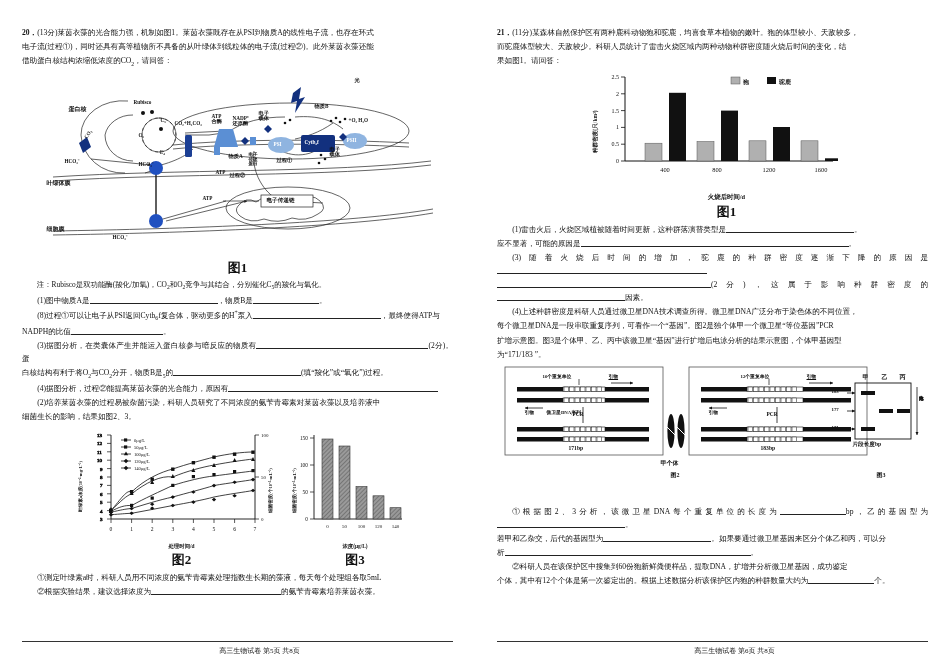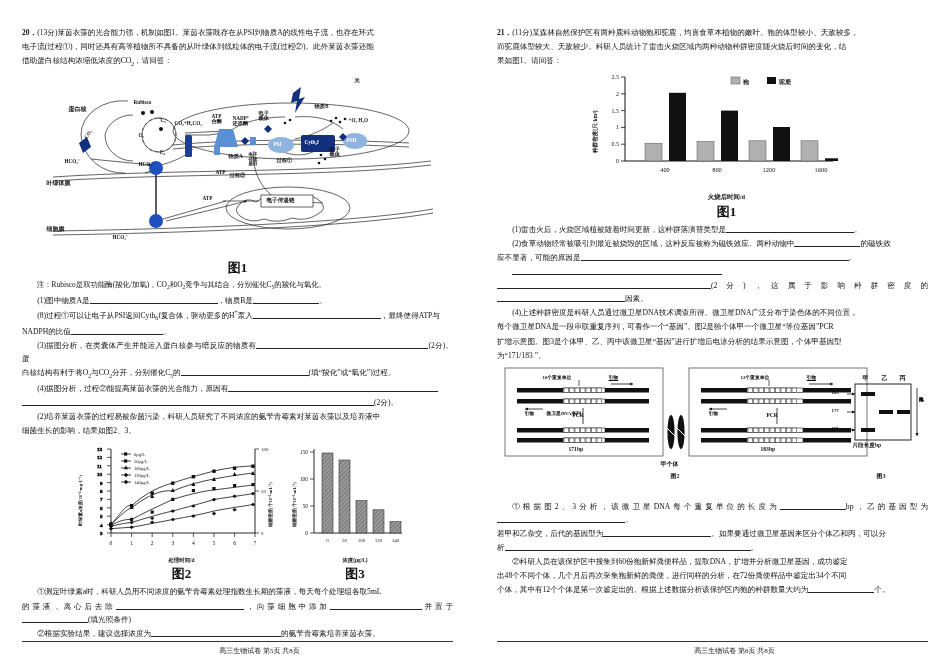--- a/index.html
+++ b/index.html
@@ -191,27 +191,24 @@
       <p class="indent">
         <span>(8)过程①可以让电子从PSI返回Cytb</span><sub>6</sub><span>f复合体，驱动更多的H</span><sup>+</sup><span>泵入</span><span class="fill f-xl"></span><span>，最终使得ATP与</span>
       </p>
       <p>
         <span>NADPH的比值</span><span class="fill f-lg"></span><span>。</span>
       </p>
       <p class="indent">
         <span>(3)据图分析，在类囊体产生并能运入蛋白核参与暗反应的物质有</span><span class="fill f-2xl"></span><span>(2分)。蛋</span>
       </p>
       <p>
-        <span>白核结构有利于将O</span><sub>2</sub><span>与CO</span><sub>2</sub><span>分开，分别催化C</span><sub>5</sub><span>的</span><span class="fill f-xl"></span><span>(填“羧化”或“氧化”)过程。</span>
+        <span>白核结构有利于将O</span><sub>2</sub><span>与CO</span><sub>2</sub><span>分开，物质B是</span><sub>5</sub><span>的</span><span class="fill f-xl"></span><span>(填“羧化”或“氧化”)过程。</span>
       </p>
       <p class="indent">
         <span>(4)据图分析，过程②能提高莱茵衣藻的光合能力，原因有</span><span class="fill f-3xl"></span>
-      </p>
-      <p>
-        <span class="fill f-4xl" style="width:352px;"></span><span>(2分)。</span>
       </p>
       <p class="indent">(2)培养莱茵衣藻的过程易被杂菌污染，科研人员研究了不同浓度的氨苄青霉素对莱茵衣藻以及培养液中</p>
       <p>细菌生长的影响，结果如图2、3。</p>
     </div>
 
     <div class="charts">
 
       <div class="chartbox">
         <svg width="205" height="112" viewBox="0 0 205 112">
 
@@ -384,23 +381,20 @@
           </g>
           <text x="10" y="86" font-size="4.6" fill="#111" font-weight="bold" font-family="Liberation Serif, serif" transform="rotate(-90 10 86)">细菌密度(个10⁻³·mL⁻¹)</text>
         </svg>
         <div class="axisname" style="margin-left:18px;">浓度(μg/L)</div>
         <div class="figcap" style="margin-left:18px;">图3</div>
       </div>
     </div>
 
     <div class="q">
       <p class="indent">①测定叶绿素a时，科研人员用不同浓度的氨苄青霉素处理指数生长期的藻液，每天每个处理组各取5mL</p>
-      <p>
-        <span>的藻液，离心后去除</span><span class="fill f-xl"></span><span>，向藻细胞中添加</span><span class="fill f-lg"></span><span>并置于</span><span class="fill f-md"></span><span>(填光照条件)</span>
-      </p>
       <p class="indent">
         <span>②根据实验结果，建议选择浓度为</span><span class="fill f-2xl" style="width:130px;"></span><span>的氨苄青霉素培养莱茵衣藻。</span>
       </p>
     </div>
 
     <div class="footline"></div>
     <div class="footer">高三生物试卷  第5页  共8页</div>
   </div>
 
   <div class="col col-right">
@@ -459,28 +453,25 @@
         </svg>
         <div class="axisname" style="font-size:6.4px;margin-left:28px;">火烧后时间/d</div>
         <div class="figcap" style="margin-left:28px;">图1</div>
       </div>
     </div>
 
     <div class="q">
       <p class="indent">
         <span>(1)雷击火后，火烧区域植被随着时间更新，这种群落演替类型是</span><span class="fill f-xl"></span><span>。</span>
       </p>
-      <p class="indent">
-        <span>(2)食草动物经常被吸引到最近被烧毁的区域，这种反应被称为磁铁效应。两种动物中</span><span class="fill f-md"></span><span>的磁铁效</span>
-      </p>
       <p>
         <span>应不显著，可能的原因是</span><span class="fill" style="width:268px;"></span><span>。</span>
       </p>
       <p class="indent">
-        <span class="fill" style="width:210px;"></span>
+        <span>(3)随着火烧后时间的增加，驼鹿的种群密度逐渐下降的原因是</span><span class="fill" style="width:210px;"></span>
       </p>
       <p>
         <span class="fill" style="width:214px;"></span><span>(2分)，这属于影响种群密度的</span><span class="fill f-xl"></span><span>因素。</span>
       </p>
       <p class="indent">(4)上述种群密度是科研人员通过微卫星DNA技术调查所得。微卫星DNA广泛分布于染色体的不同位置，</p>
       <p>每个微卫星DNA是一段串联重复序列，可看作一个“基因”。图2是独个体甲一个微卫星“等位基因”PCR</p>
       <p>扩增示意图。图3是个体甲、乙、丙中该微卫星“基因”进行扩增后电泳分析的结果示意图，个体甲基因型</p>
       <p>为“171/183 ”。</p>
     </div>
 
@@ -658,32 +649,31 @@
       <span class="dlbl" style="left:397px;top:8px;font-size:6px;">丙</span>
       <span class="dlbl" style="left:329px;top:24px;">183</span>
       <span class="dlbl" style="left:329px;top:42px;">177</span>
       <span class="dlbl" style="left:329px;top:60px;">171</span>
       <span class="dlbl" style="left:415px;top:26px;writing-mode:vertical-rl;">电泳方向</span>
       <span class="dlbl" style="left:350px;top:76px;font-size:5.6px;">片段长度bp</span>
       <span class="dlbl" style="left:168px;top:106px;font-size:6px;font-weight:bold;">图2</span>
       <span class="dlbl" style="left:374px;top:106px;font-size:6px;font-weight:bold;">图3</span>
     </div>
 
-    <div class="q" style="margin-top:14px;">
+    <div class="q" style="margin-top:20px;">
       <p class="indent">
         <span>①根据图2、3分析，该微卫星DNA每个重复单位的长度为</span><span class="fill f-md"></span><span>bp，乙的基因型为</span><span class="fill f-xl"></span><span>。</span>
       </p>
       <p>
         <span>若甲和乙杂交，后代的基因型为</span><span class="fill f-2xl" style="width:108px;"></span><span>。如果要通过微卫星基因来区分个体乙和丙，可以分</span>
       </p>
       <p>
         <span>析</span><span class="fill" style="width:246px;"></span><span>。</span>
       </p>
       <p class="indent">②科研人员在该保护区中搜集到60份狍新鲜粪便样品，提取DNA，扩增并分析微卫星基因，成功鉴定</p>
-      <p>出48个不同个体，几个月后再次采集狍新鲜的粪便，进行同样的分析，在72份粪便样品中鉴定出34个不同</p>
       <p>
         <span>个体，其中有12个个体是第一次鉴定出的。根据上述数据分析该保护区内狍的种群数量大约为</span><span class="fill f-md"></span><span>个。</span>
       </p>
     </div>
 
     <div class="footline"></div>
     <div class="footer">高三生物试卷  第6页  共8页</div>
   </div>
 </div>
 

